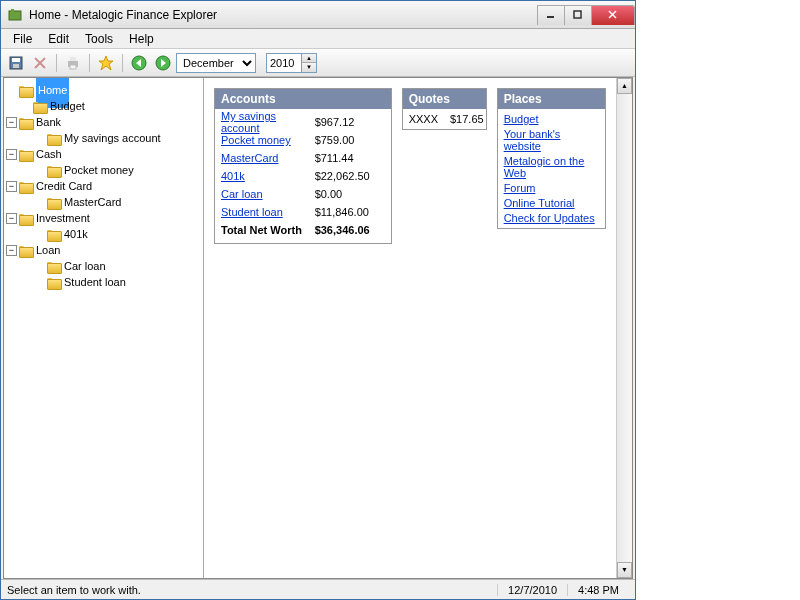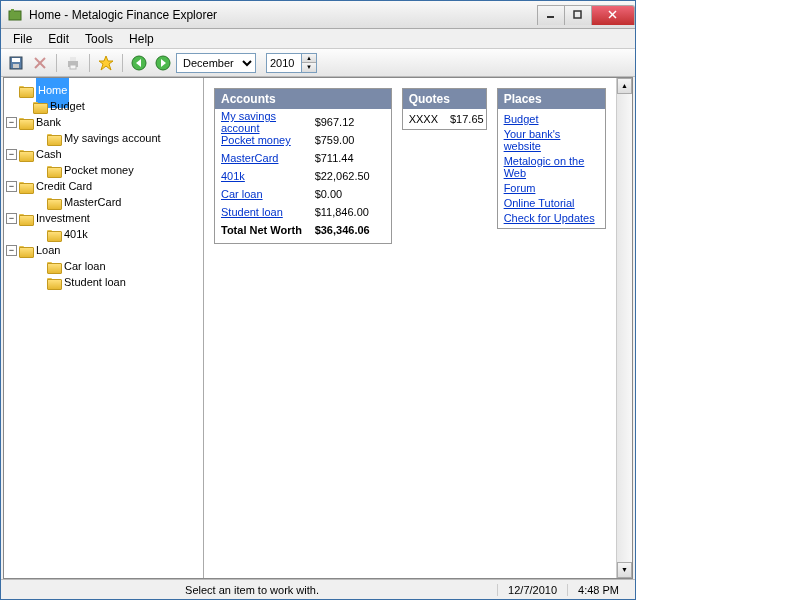--- a/index.html
+++ b/index.html
@@ -40,21 +40,21 @@
 .acct-row { display: flex; justify-content: space-between; height: 18px; align-items: center; }
 .acct-row a, .links a { color: #0033cc; text-decoration: underline; cursor: pointer; font-size: 11px; }
 .acct-row .val { font-size: 11px; min-width: 70px; }
 .total-row { font-weight: bold; border-top: 0px solid #aaa; }
 .quotes-body { padding: 4px 6px; font-size: 11px; display: flex; gap: 12px; }
 .links { display: flex; flex-direction: column; gap: 3px; padding: 4px 6px; }
 .scrollbar-v { width: 16px; background: linear-gradient(90deg,#e8e8e8,#f8f8f8); border-left: 1px solid #ccc; display: flex; flex-direction: column; }
 .sb-btn { height: 16px; background: linear-gradient(#f5f5f5,#ddd); border: 1px solid #aaa; font-size: 7px; text-align: center; line-height: 14px; }
 .sb-track { flex: 1; }
 .statusbar { height: 20px; background: #f0f0f0; border-top: 1px solid #bbb; display: flex; align-items: center; font-size: 11px; padding: 0 6px; }
-.statusbar .msg { flex: 1; text-align: center; }
+.statusbar .msg { flex: 1; }
 .statusbar .sb-item { padding: 0 10px; border-left: 1px solid #ccc; }
 svg { display: block; }
 </style>
 </head>
 <body>
 
 <div class="window">
 
   <div class="titlebar">
     <span class="app-icon">

